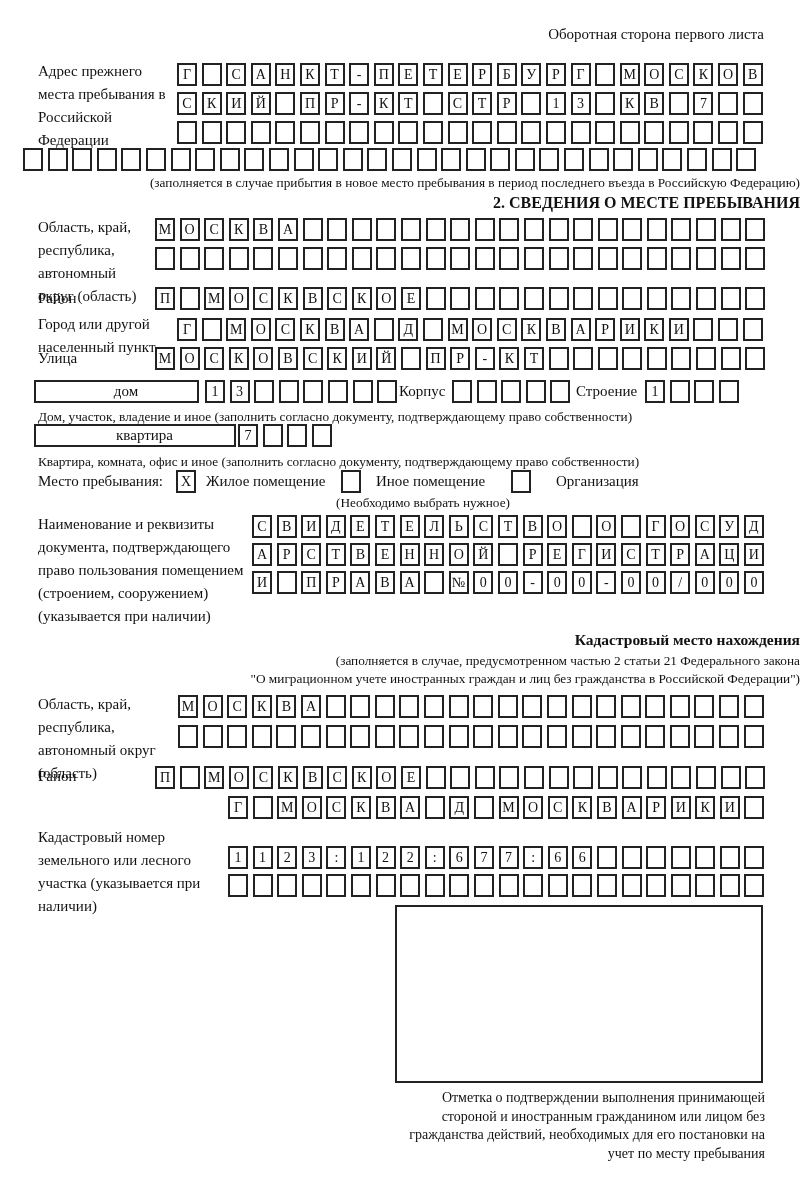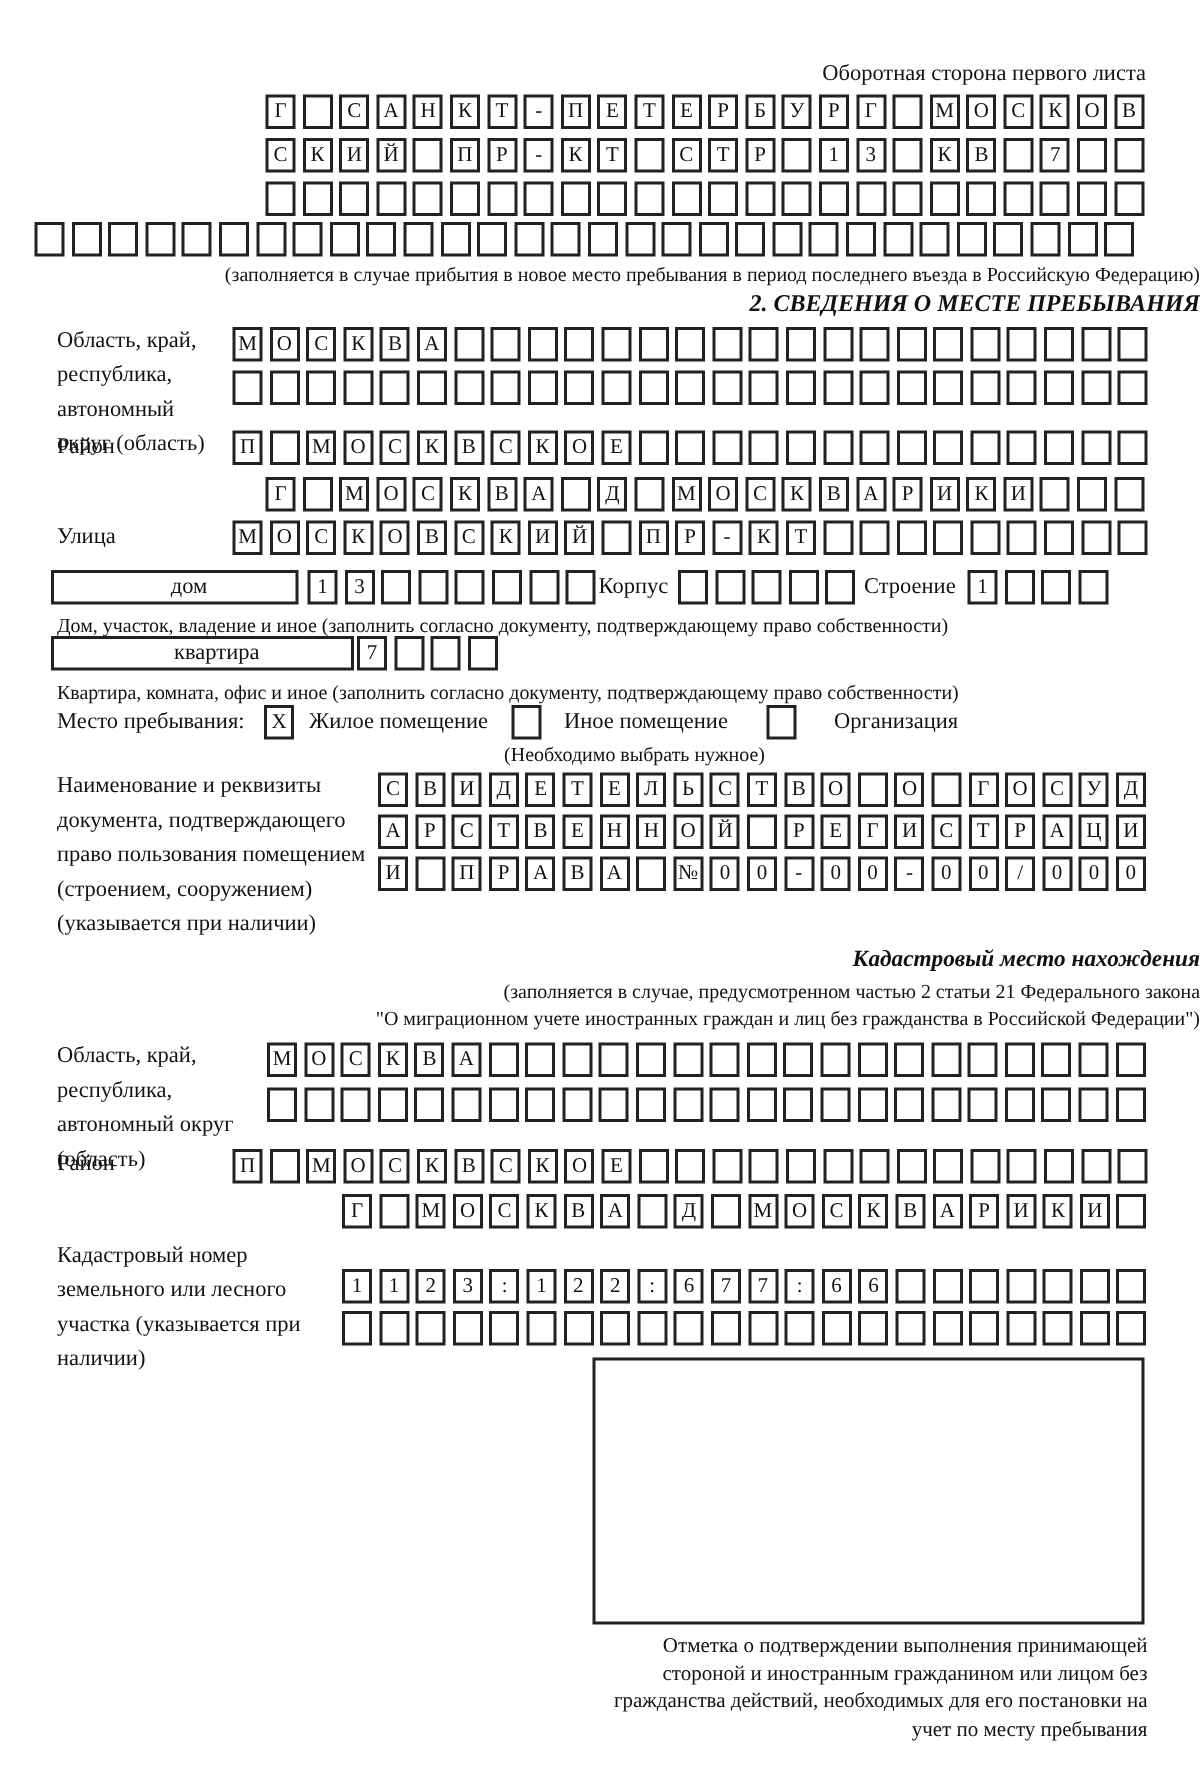--- a/index.html
+++ b/index.html
@@ -3,41 +3,42 @@
 <meta charset="utf-8">
 <style>
   html,body{margin:0;padding:0;background:#fff;}
   .form{
     position:relative;width:800px;height:1180px;margin:0 auto;background:#fff;
     font-family:"Liberation Serif","DejaVu Serif",serif;color:#111;overflow:hidden;
   }
   .lbl{position:absolute;font-size:15px;line-height:23px;}
   .small{font-size:13.3px;line-height:17px;}
   .center{text-align:right;}
-  .bold{font-weight:bold;font-style:italic;}
+  .bold{font-weight:bold;}
   .cellrow{position:absolute;display:flex;gap:4.6px;}
   .cell{
     flex:none;width:20px;height:23px;border:2px solid #222;box-sizing:border-box;
     display:flex;align-items:center;justify-content:center;
     font-size:14px;line-height:1;background:#fff;
   }
   .abs{position:absolute;}
   .bigfield{
     position:absolute;height:23px;border:2px solid #222;box-sizing:border-box;
     display:flex;align-items:center;justify-content:center;font-size:15px;background:#fff;padding-left:19px;
   }
   .stamp-box{position:absolute;border:2px solid #222;box-sizing:border-box;background:#fff;}
 </style>
 </head>
 <body>
 
 <div class="form">
 
-  <div class="lbl" style="right:36px;top:38px">Оборотная сторона первого листа</div>
-
+  <div class="lbl" style="right:36px;top:23px">Оборотная сторона первого листа</div>
+
+  <div class="lbl" style="left:38px;top:60px;width:130px">Адрес прежнего места пребывания в Российской Федерации</div>
   <div class="cellrow" style="left:177px;top:63px">
       <span class="cell">Г</span>
       <span class="cell"></span>
       <span class="cell">С</span>
       <span class="cell">А</span>
       <span class="cell">Н</span>
       <span class="cell">К</span>
       <span class="cell">Т</span>
       <span class="cell">-</span>
       <span class="cell">П</span>
@@ -223,20 +224,21 @@
       <span class="cell"></span>
       <span class="cell"></span>
       <span class="cell"></span>
       <span class="cell"></span>
       <span class="cell"></span>
       <span class="cell"></span>
       <span class="cell"></span>
       <span class="cell"></span>
     </div>
 
+  <div class="lbl" style="left:38px;top:313px;width:150px">Город или другой населенный пункт</div>
   <div class="cellrow" style="left:177px;top:318px">
       <span class="cell">Г</span>
       <span class="cell"></span>
       <span class="cell">М</span>
       <span class="cell">О</span>
       <span class="cell">С</span>
       <span class="cell">К</span>
       <span class="cell">В</span>
       <span class="cell">А</span>
       <span class="cell"></span>

